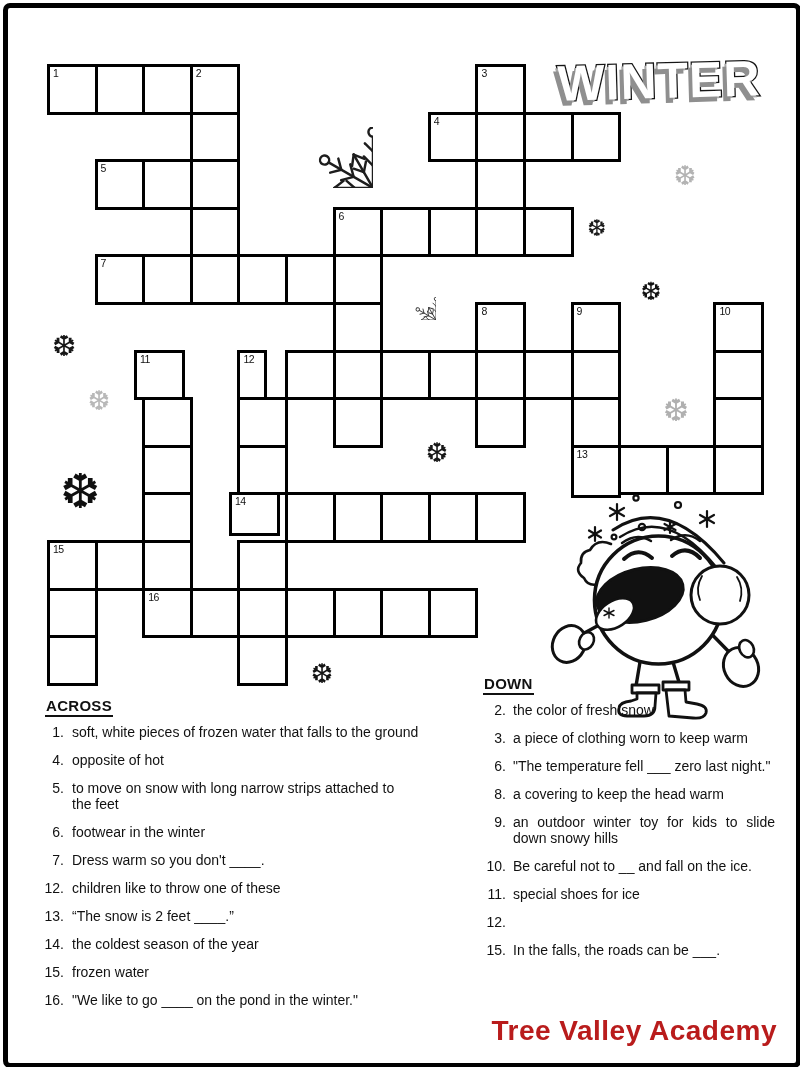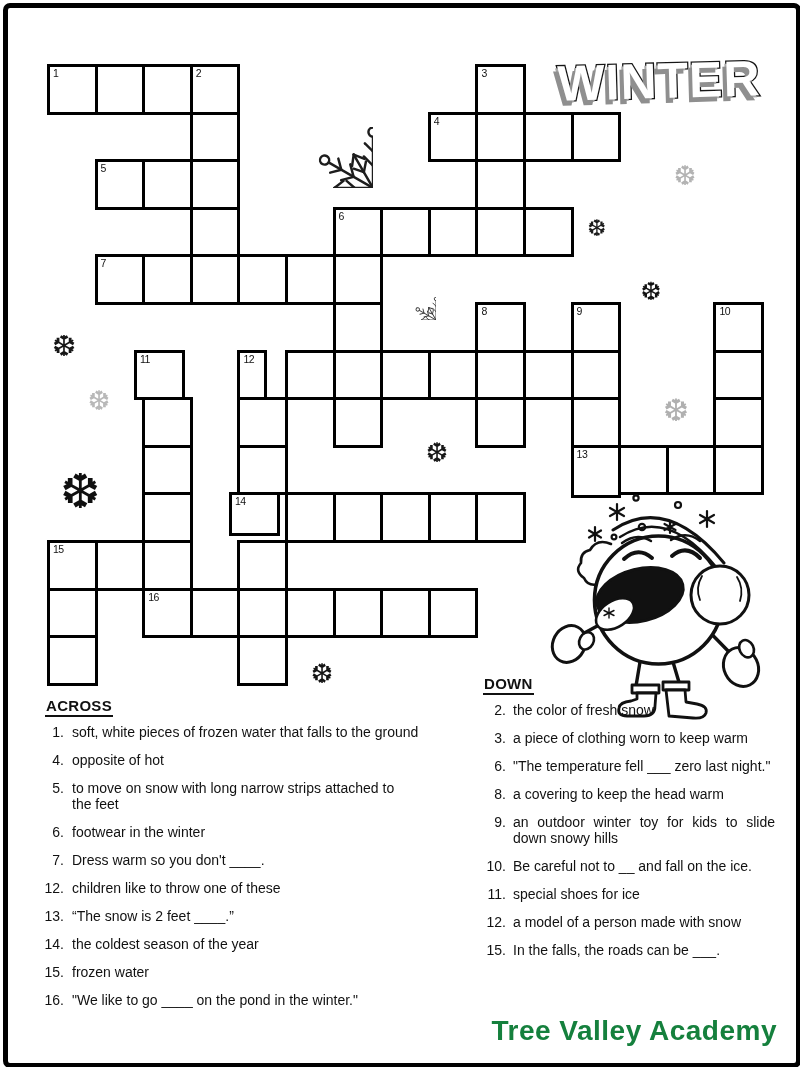--- a/index.html
+++ b/index.html
@@ -483,26 +483,23 @@
         </span>
       </div>
       <div class="clue">
         <span class="num">11.</span>
         <span class="txt">
           <span class="ln">special shoes for ice</span>
         </span>
       </div>
       <div class="clue">
         <span class="num">12.</span>
-        <span class="txt">
-          <span class="ln">a model of a person made with snow</span>
-        </span>
       </div>
       <div class="clue">
         <span class="num">15.</span>
         <span class="txt">
           <span class="ln">In the falls, the roads can be ___.</span>
         </span>
       </div>
     </div>
 </div>
 
-<div class="brand" style="color: #15803d;">Tree Valley Academy</div>
+<div class="brand" style="color: #b91c1c;">Tree Valley Academy</div>
 
 </body></html>

